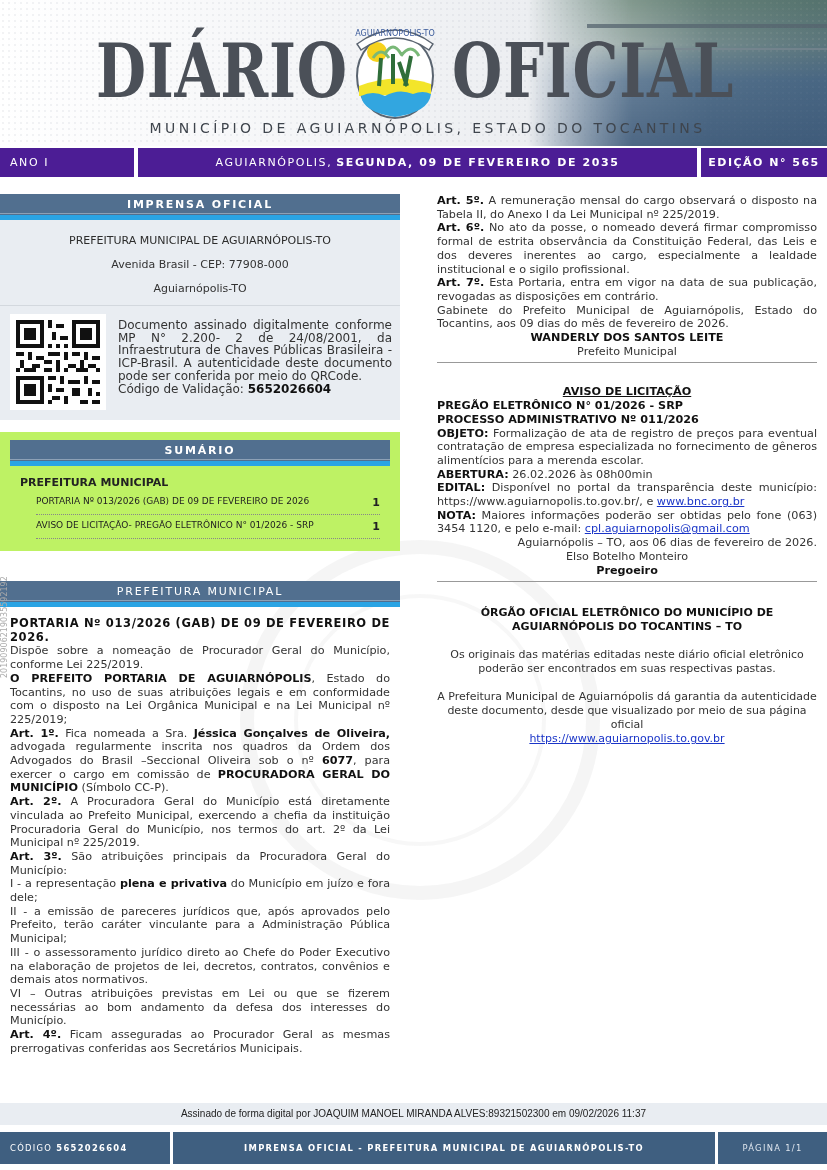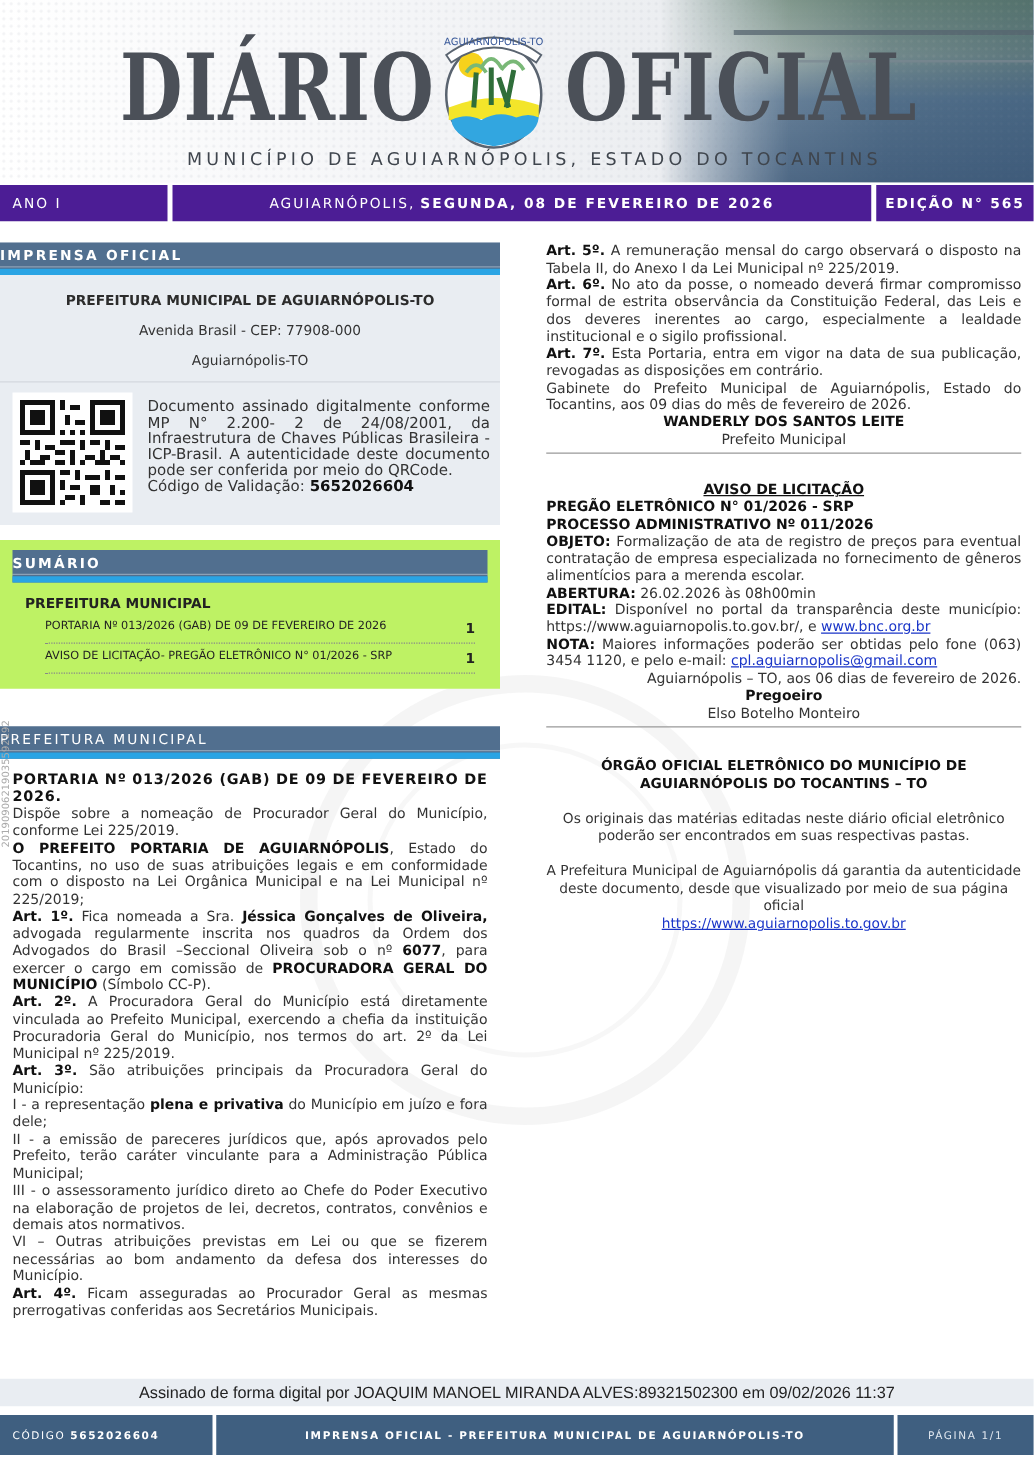--- a/index.html
+++ b/index.html
@@ -28,28 +28,28 @@
     
     .infobar { position: absolute; top: 148px; left: 0; width: 827px; height: 29px; display: flex; gap: 4px; }
     .infobar .cell { background: #4c1d95; color: #fff; display: flex; align-items: center; height: 29px; font-size: 11px; letter-spacing: 1.6px; }
     .infobar .c1 { width: 134px; padding-left: 10px; }
     .infobar .c2 { width: 559px; justify-content: center; }
     .infobar .c3 { flex: 1; justify-content: center; font-weight: bold; letter-spacing: 1.5px; }
     .infobar b { font-weight: bold; margin-left: 4px; }
 
     
     .left { position: absolute; left: 0; top: 194px; width: 400px; }
-    .bar { height: 26px; background: #516f8f; color: #fff; text-align: left; font-size: 11px; letter-spacing: 1.8px;
+    .bar { height: 26px; background: #516f8f; color: #fff; text-align: center; font-size: 11px; letter-spacing: 1.8px;
       line-height: 22px; position: relative; border-bottom: 5px solid #2aa4e4; }
     .bar::after { content: ""; position: absolute; left: 0; right: 0; bottom: 1px; height: 1px; background: rgba(255,255,255,0.35); }
     .bar.bold { font-weight: bold; }
 
     .imprensa { background: #e9edf2; }
     .imprensa .info { text-align: center; padding: 14px 0 10px; }
-    .imprensa .org { font-weight: bold; font-size: 11px; color: #2c2c2c; margin-bottom: 11px; }
+    .imprensa .org { font-weight: normal; font-size: 11px; color: #2c2c2c; margin-bottom: 11px; }
     .imprensa .addr { font-size: 11px; color: #333; margin-bottom: 11px; }
     .imprensa .city { font-size: 11px; color: #333; }
     .imprensa .sig { border-top: 1px solid #d3d8de; padding: 8px 8px 10px 10px; display: flex; gap: 12px; align-items: flex-start; }
     .qrbox { width: 96px; height: 96px; background: #fff; padding: 6px; flex: 0 0 96px; }
     .sigtext { font-size: 12px; line-height: 12.7px; color: #333; text-align: justify; padding-top: 5px; }
     .sigtext b { color: #111; }
 
     .sumario { margin-top: 12px; background: #bef264; padding: 8px 10px 12px; }
     .sumario .head { font-weight: bold; font-size: 11px; margin: 10px 0 2px 10px; color: #222; }
     .sum-row { margin-left: 26px; margin-right: 10px; display: flex; justify-content: space-between; font-size: 9px;
@@ -80,21 +80,21 @@
     .orgao .h { font-weight: bold; color: #111; font-size: 11px; line-height: 14px; }
     .orgao p { text-align: center; font-size: 11px; line-height: 14px; margin-top: 14px; }
 
     
     .watermark { position: absolute; left: 240px; top: 540px; width: 360px; height: 360px; border-radius: 50%;
       border: 14px solid rgba(200,200,200,0.18); pointer-events: none; }
     .watermark::after { content: ""; position: absolute; left: 40px; top: 40px; right: 40px; bottom: 40px; border-radius: 50%; border: 4px solid rgba(200,200,200,0.15); }
 
     
     .signed { position: absolute; top: 1103px; left: 0; width: 827px; height: 22px; background: #e9edf2; text-align: center;
-      font-family: "Liberation Sans", sans-serif; font-size: 13px; line-height: 22px; color: #222; }
+      font-family: "Liberation Sans", sans-serif; font-size: 10px; line-height: 22px; color: #222; }
     .footbar { position: absolute; top: 1132px; left: 0; width: 827px; height: 47px; display: flex; gap: 3px; }
     .footbar .cell { background: #3f5f80; color: #fff; height: 32px; display: flex; align-items: center; font-size: 8.4px; letter-spacing: 1.3px; }
     .footbar .f1 { width: 170px; padding-left: 10px; }
     .footbar .f2 { width: 542px; justify-content: center; font-weight: bold; }
     .footbar .f3 { flex: 1; justify-content: center; color: #dfe6ee; }
     .footbar b { margin-left: 4px; }
   </style>
 </head>
 <body>
 
@@ -115,21 +115,21 @@
     <path d="M14 34 Q52 6 90 34 L86 40 Q52 16 18 40 Z" fill="#ffffff" stroke="#5a6470" stroke-width="1.5"></path>
     <text x="52" y="26" text-anchor="middle" font-size="8" fill="#3a5a9a" font-family="DejaVu Sans, sans-serif">AGUIARNÓPOLIS-TO</text>
   </svg>
   <div class="subtitle">MUNICÍPIO DE AGUIARNÓPOLIS, ESTADO DO TOCANTINS</div>
 </header>
 
 <div class="infobar">
   <div class="cell c1">ANO I</div>
   <div class="cell c2">
     <span>AGUIARNÓPOLIS,</span>
-    <b>SEGUNDA, 08 DE FEVEREIRO DE 2026</b>
+    <b>SEGUNDA, 09 DE FEVEREIRO DE 2035</b>
   </div>
   <div class="cell c3">EDIÇÃO N° 565</div>
 </div>
 
 <div class="watermark"></div>
 
 <section class="left">
 
   <div class="imprensa">
     <div class="bar bold">IMPRENSA OFICIAL</div>
@@ -256,22 +256,22 @@
   <div class="rule"></div>
 
   <div class="aviso-title">AVISO DE LICITAÇÃO</div>
   <p class="strong-line">PREGÃO ELETRÔNICO N° 01/2026 - SRP</p>
   <p class="strong-line">PROCESSO ADMINISTRATIVO Nº 011/2026</p>
   <p><b>OBJETO:</b><span> Formalização de ata de registro de preços para eventual contratação de empresa especializada no fornecimento de gêneros alimentícios para a merenda escolar.</span></p>
   <p><b>ABERTURA:</b><span> 26.02.2026 às 08h00min</span></p>
   <p><b>EDITAL:</b><span> Disponível no portal da transparência deste município: https://www.aguiarnopolis.to.gov.br/, e </span><a class="lnk">www.bnc.org.br</a></p>
   <p><b>NOTA:</b><span> Maiores informações poderão ser obtidas pelo fone (063) 3454 1120, e pelo e-mail: </span><a class="lnk">cpl.aguiarnopolis@gmail.com</a></p>
   <p class="rightalign">Aguiarnópolis – TO, aos 06 dias de fevereiro de 2026.</p>
+  <p class="center">Elso Botelho Monteiro</p>
   <p class="center"><b>Pregoeiro</b></p>
-  <p class="center">Elso Botelho Monteiro</p>
   <div class="rule"></div>
 
   <div class="orgao">
     <div class="h">ÓRGÃO OFICIAL ELETRÔNICO DO MUNICÍPIO DE AGUIARNÓPOLIS DO TOCANTINS – TO</div>
     <p>Os originais das matérias editadas neste diário oficial eletrônico poderão ser encontrados em suas respectivas pastas.</p>
     <p><span>A Prefeitura Municipal de Aguiarnópolis dá garantia da autenticidade deste documento, desde que visualizado por meio de sua página oficial</span><br><a class="lnk">https://www.aguiarnopolis.to.gov.br</a></p>
   </div>
 </section>
 
 <div class="signed">Assinado de forma digital por JOAQUIM MANOEL MIRANDA ALVES:89321502300 em 09/02/2026 11:37</div>

